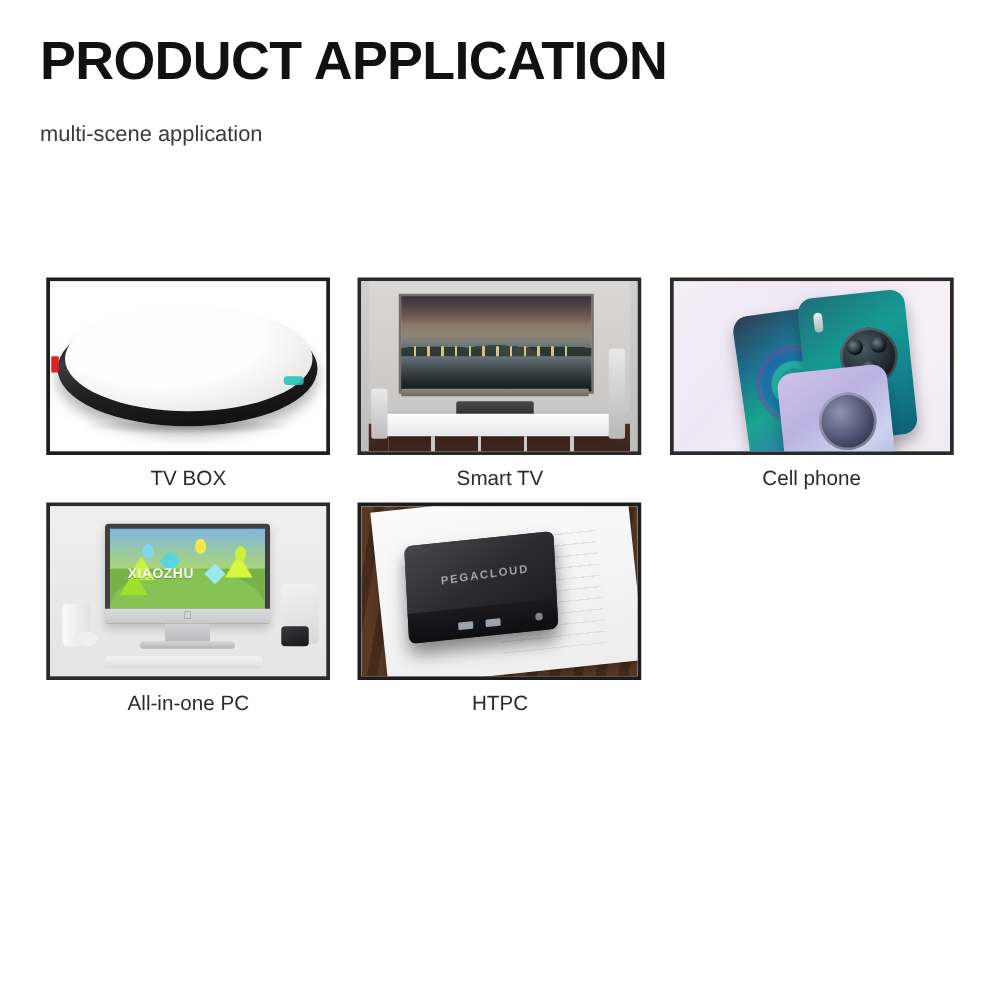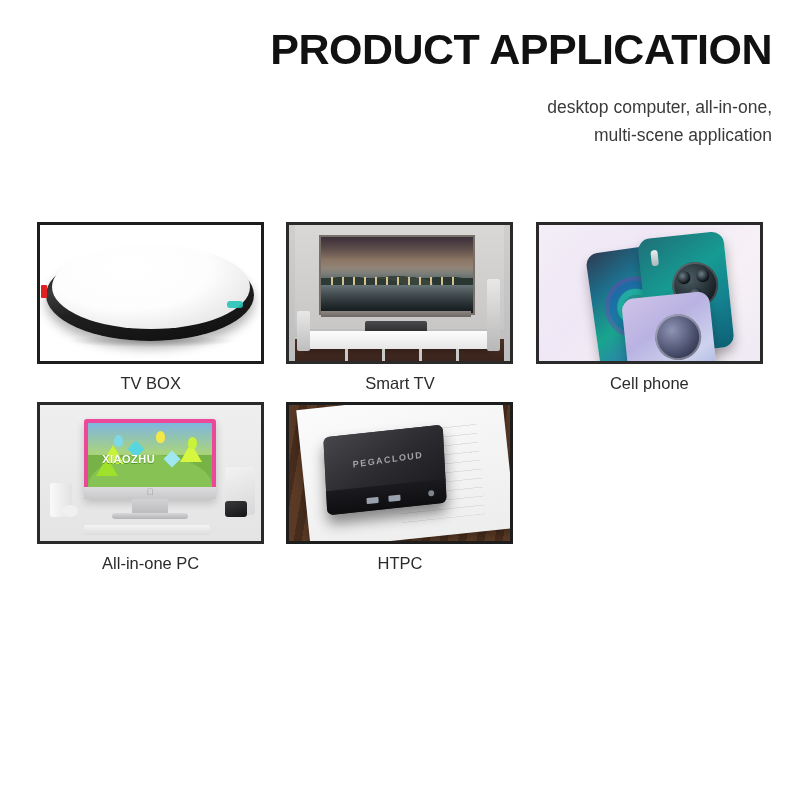--- a/index.html
+++ b/index.html
@@ -7,21 +7,21 @@
   body{
     width:800px;height:800px;
     background:#ffffff;
     font-family:"Liberation Sans", sans-serif;
     overflow:hidden;
     position:relative;
   }
   .page{position:absolute;inset:0;}
 
   
-  .header{position:absolute;left:32px;top:28px;width:740px;text-align:right;}
+  .header{position:absolute;left:32px;top:28px;width:740px;}
   .title{
     font-size:43px;font-weight:bold;color:#111111;
     letter-spacing:-0.5px;line-height:1.0;margin:0 0 22px 0;
     white-space:nowrap;
   }
   .subtitle{
     font-size:17.5px;color:#3a3a3a;line-height:1.62;margin:0;
     font-weight:400;
   }
   .subtitle div{white-space:nowrap;}
@@ -403,21 +403,21 @@
   .pc-mouse{
     position:absolute;left:192px;top:122px;width:20px;height:17px;
     border-radius:50% 50% 45% 45%;
     background:linear-gradient(160deg,#3e3e42,#1c1c1f);
   }
 
   
   .aio-bg{position:absolute;inset:0;background:linear-gradient(180deg,#efefef,#e4e4e4);}
   .aio-mon{
     position:absolute;left:44px;top:14px;width:132px;height:80px;
-    background:#ec4899;border-radius:3px;padding:4px;box-sizing:border-box;
+    background:#404040;border-radius:3px;padding:4px;box-sizing:border-box;
     box-shadow:0 4px 8px rgba(0,0,0,.18);
   }
   .aio-scr{
     position:absolute;left:4px;top:4px;right:4px;bottom:12px;
     background:linear-gradient(180deg,#7fb6e0 0%,#a8d37f 46%,#7fbb52 100%);
     overflow:hidden;
   }
   .aio-hill{
     position:absolute;left:0;bottom:0;width:100%;height:32px;
     background:radial-gradient(ellipse at 50% 100%,#86c254 0 70%,#76b246 72%);
@@ -532,21 +532,20 @@
   }
 </style>
 </head>
 <body>
 
 <div class="page">
 
   <div class="header">
     <h1 class="title">PRODUCT APPLICATION</h1>
     <div class="subtitle">
-      <div>desktop computer, all-in-one,</div>
       <div>multi-scene application</div>
     </div>
   </div>
 
   <div class="grid">
 
     <div class="tile">
       <div class="frame">
         <div class="photo tvbox-bg">
           <div class="tvbox-shadow"></div>

